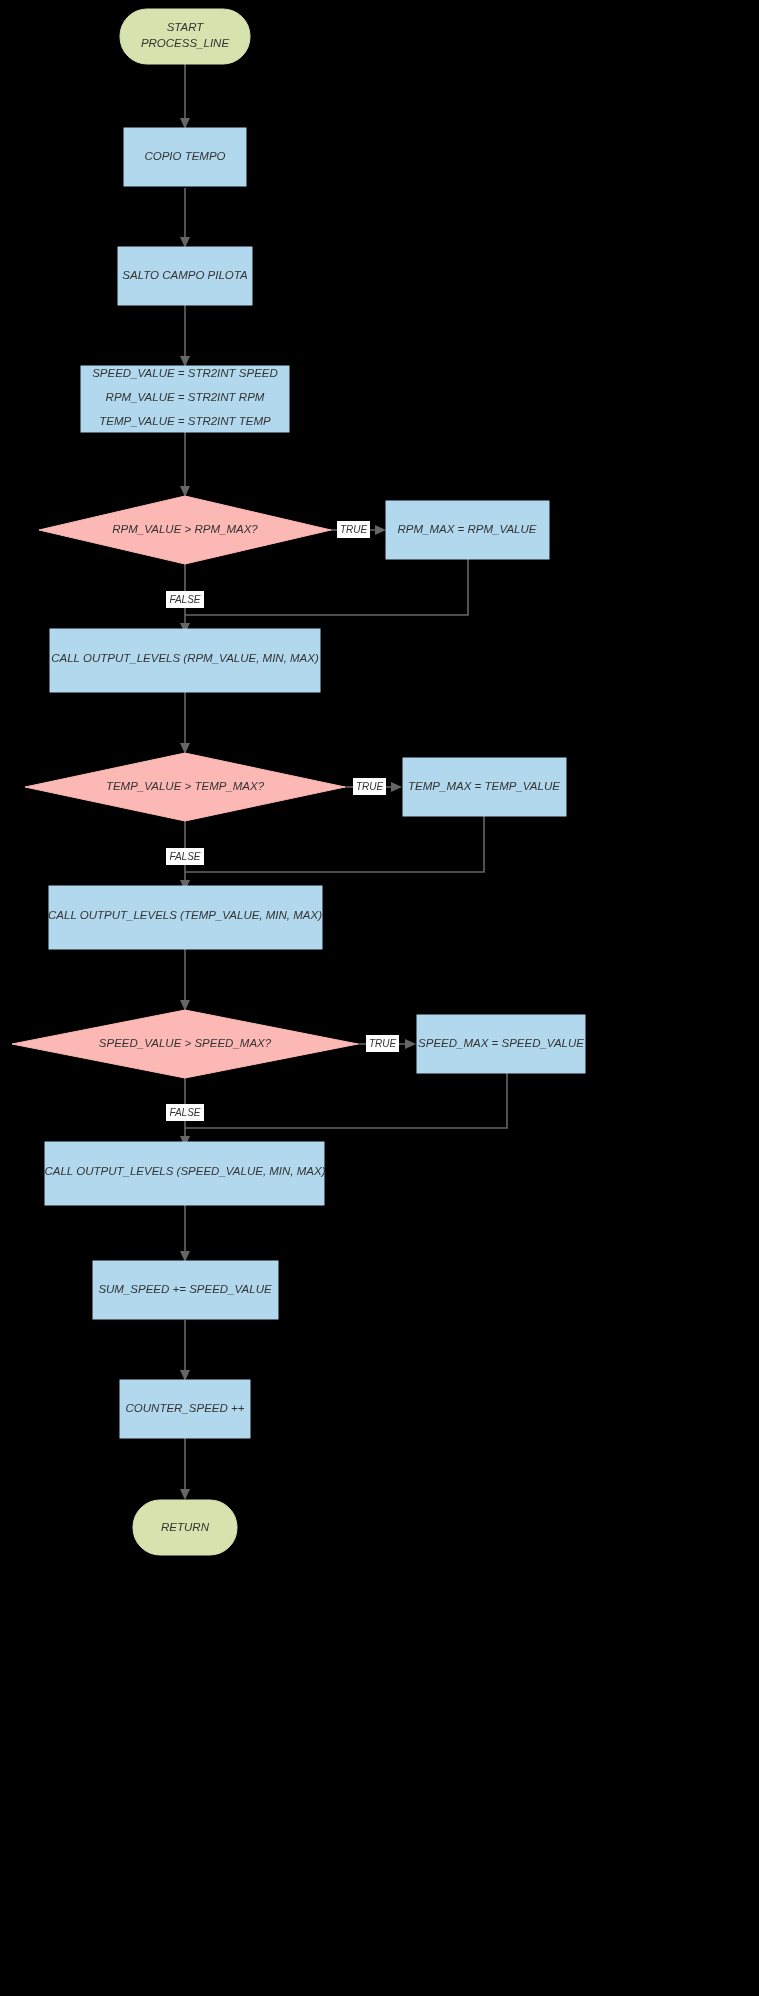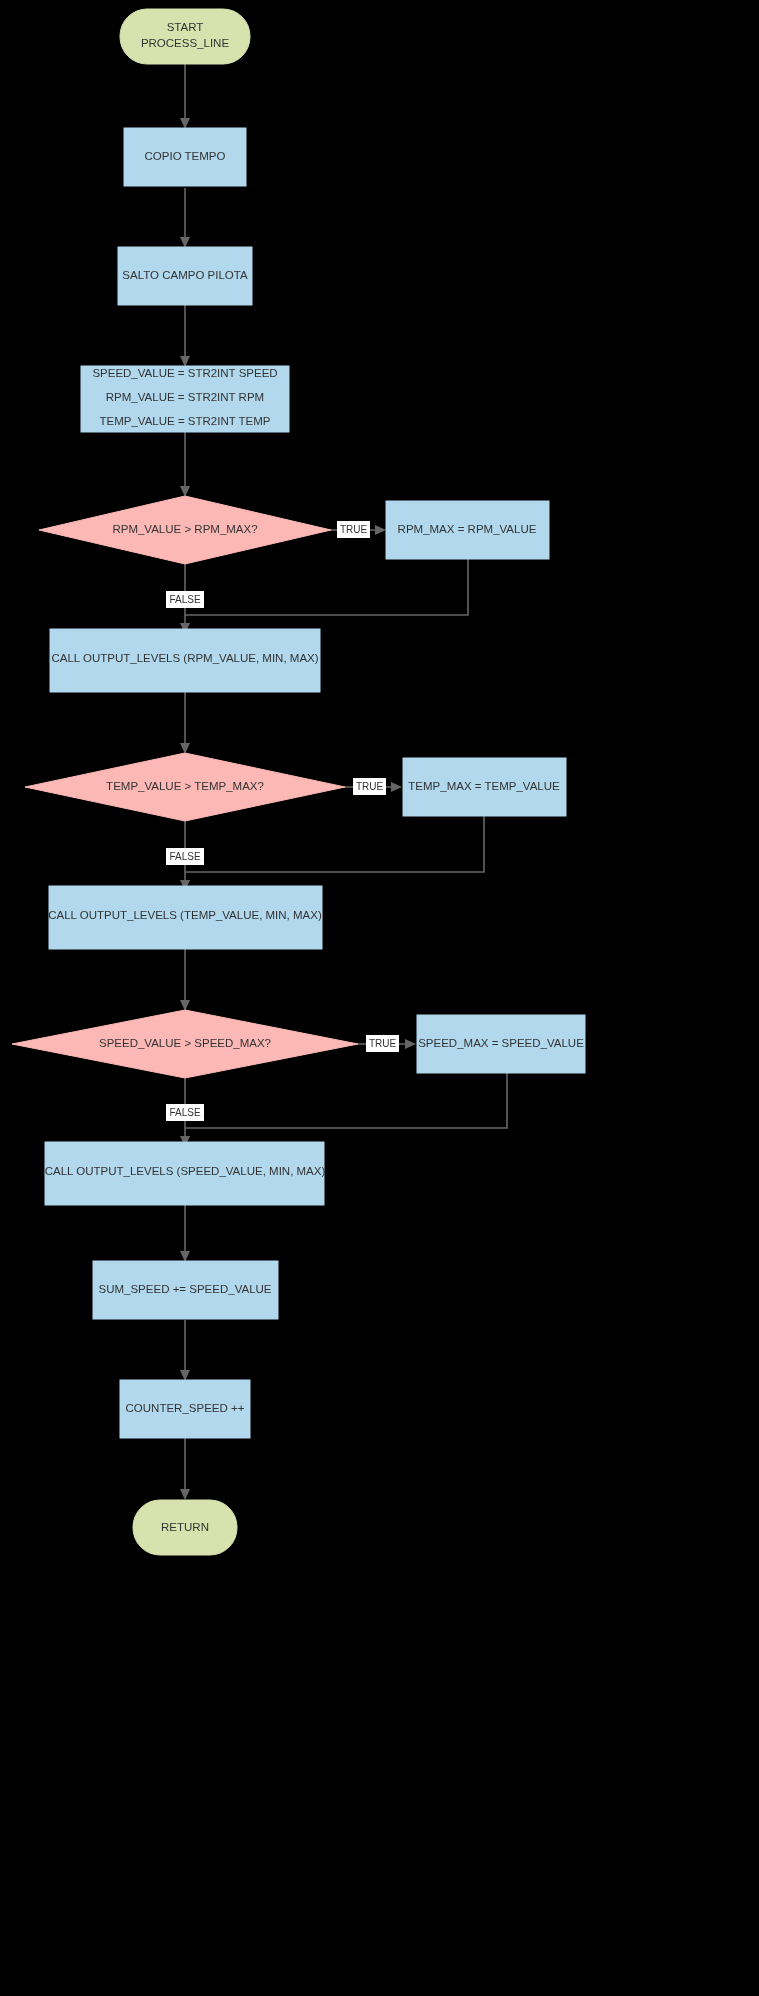--- a/index.html
+++ b/index.html
@@ -12,20 +12,21 @@
     width: 759px;
     height: 1996px;
     overflow: hidden;
     font-family: "Liberation Sans", sans-serif;
   }
   #flow-root {
     position: relative;
     width: 759px;
     height: 1810px;
     background: #000000;
+    font-style: italic;
   }
   svg#flow-svg {
     display: block;
     width: 759px;
     height: 1996px;
   }
   .node-text {
     font-family: "Liberation Sans", sans-serif;
     font-size: 11.5px;
     fill: #333333;

